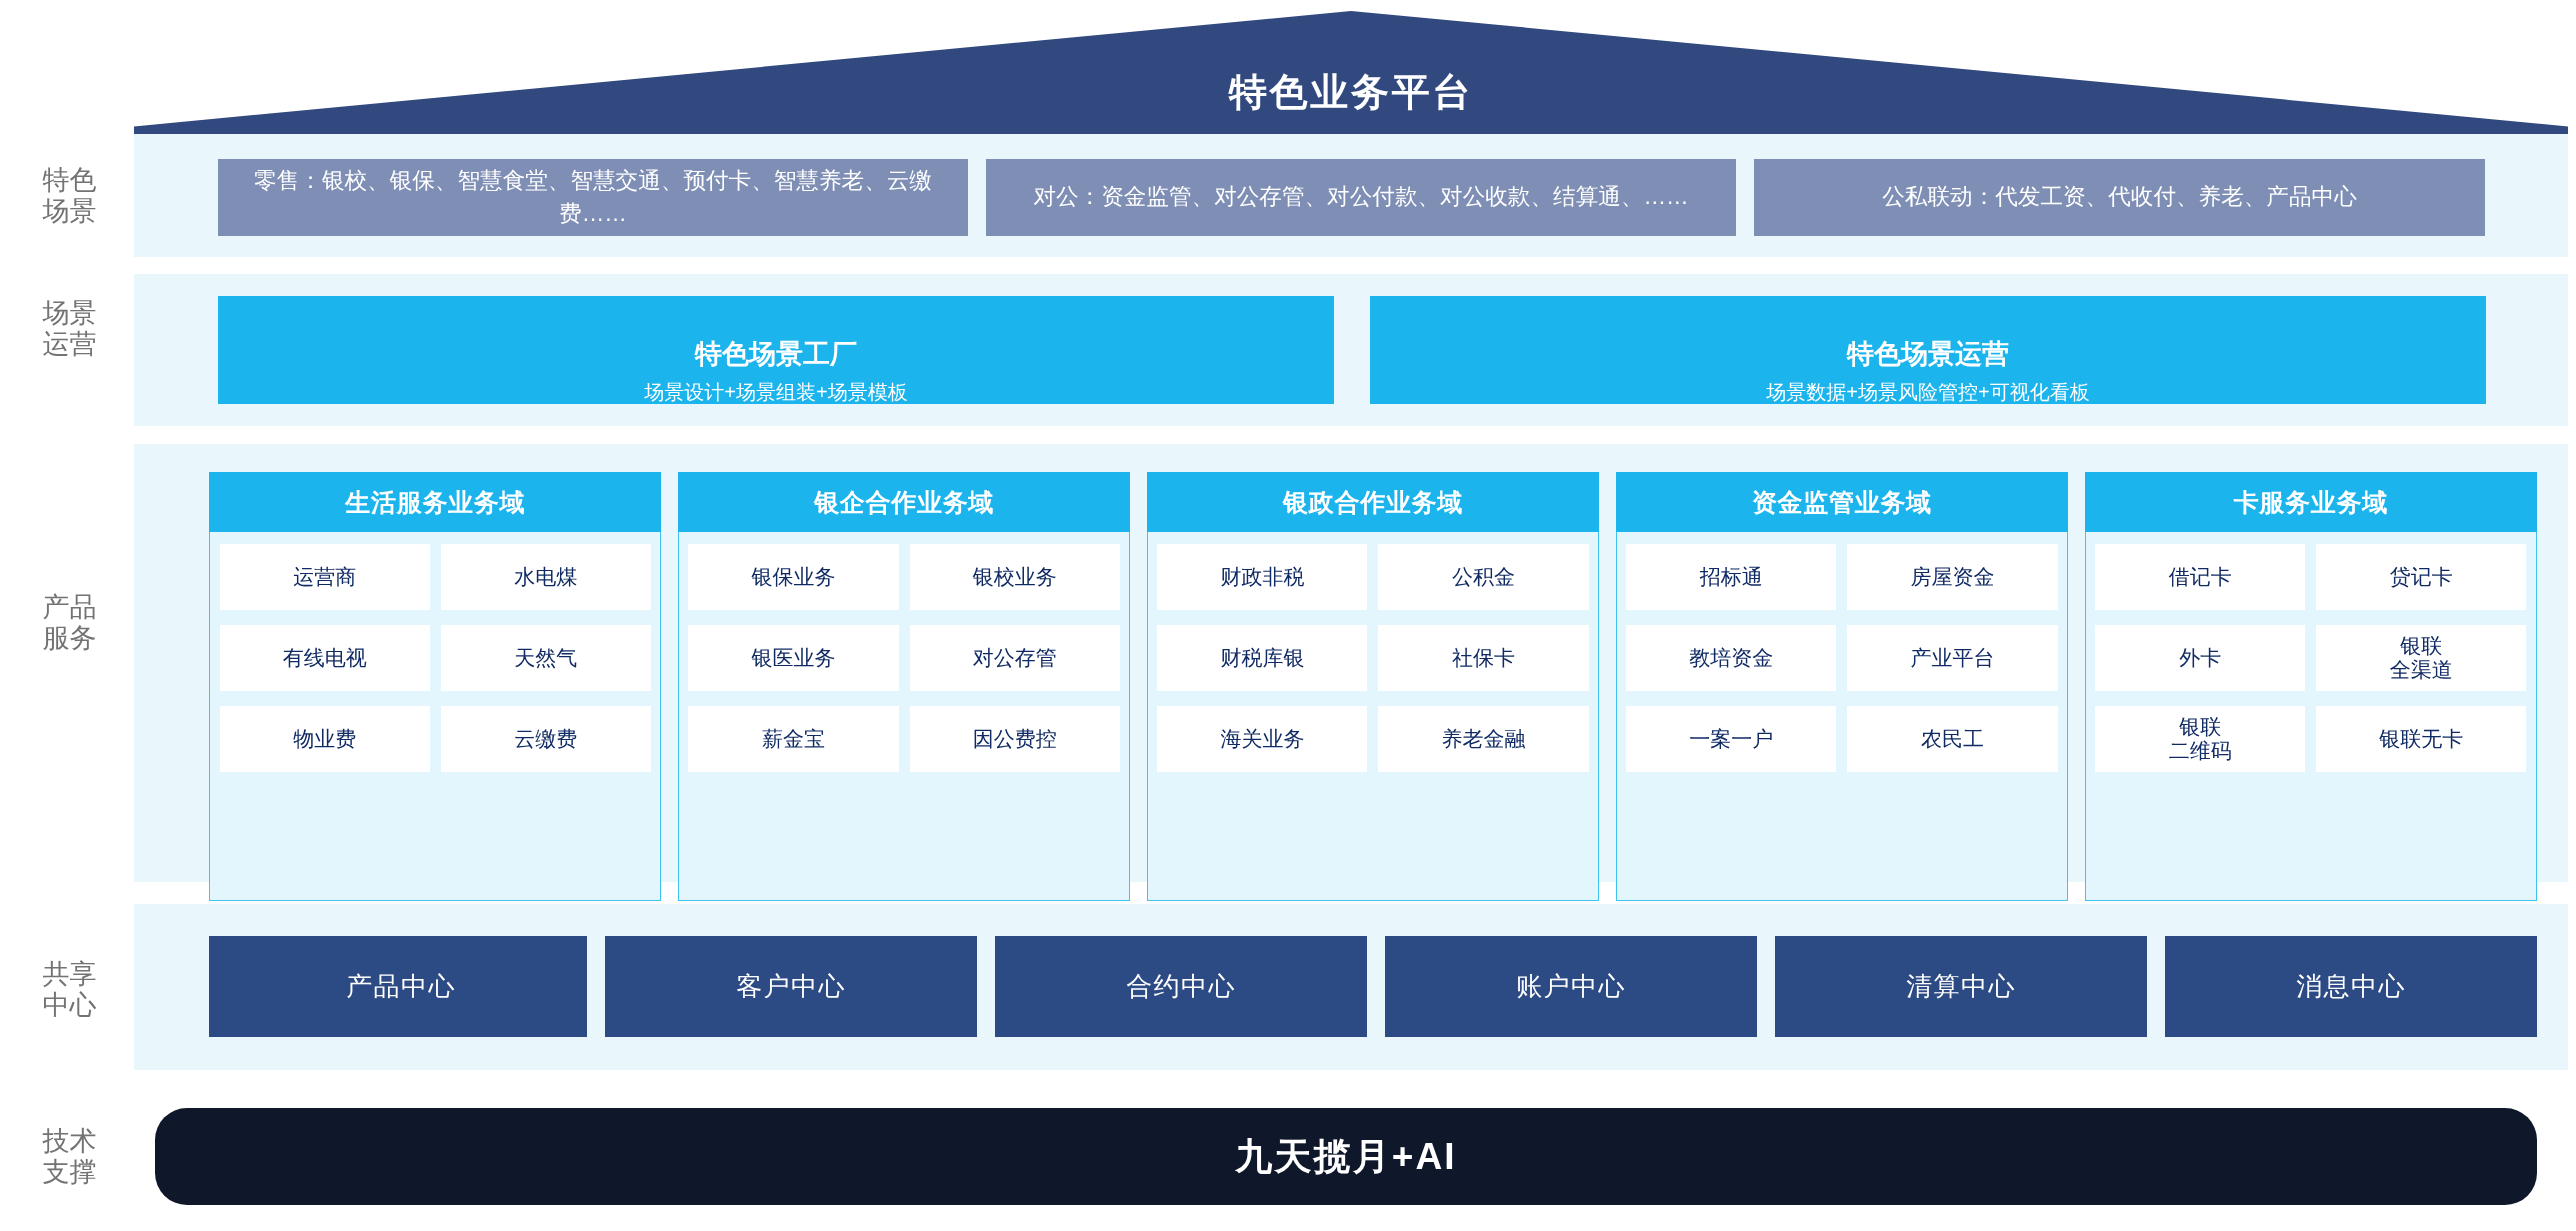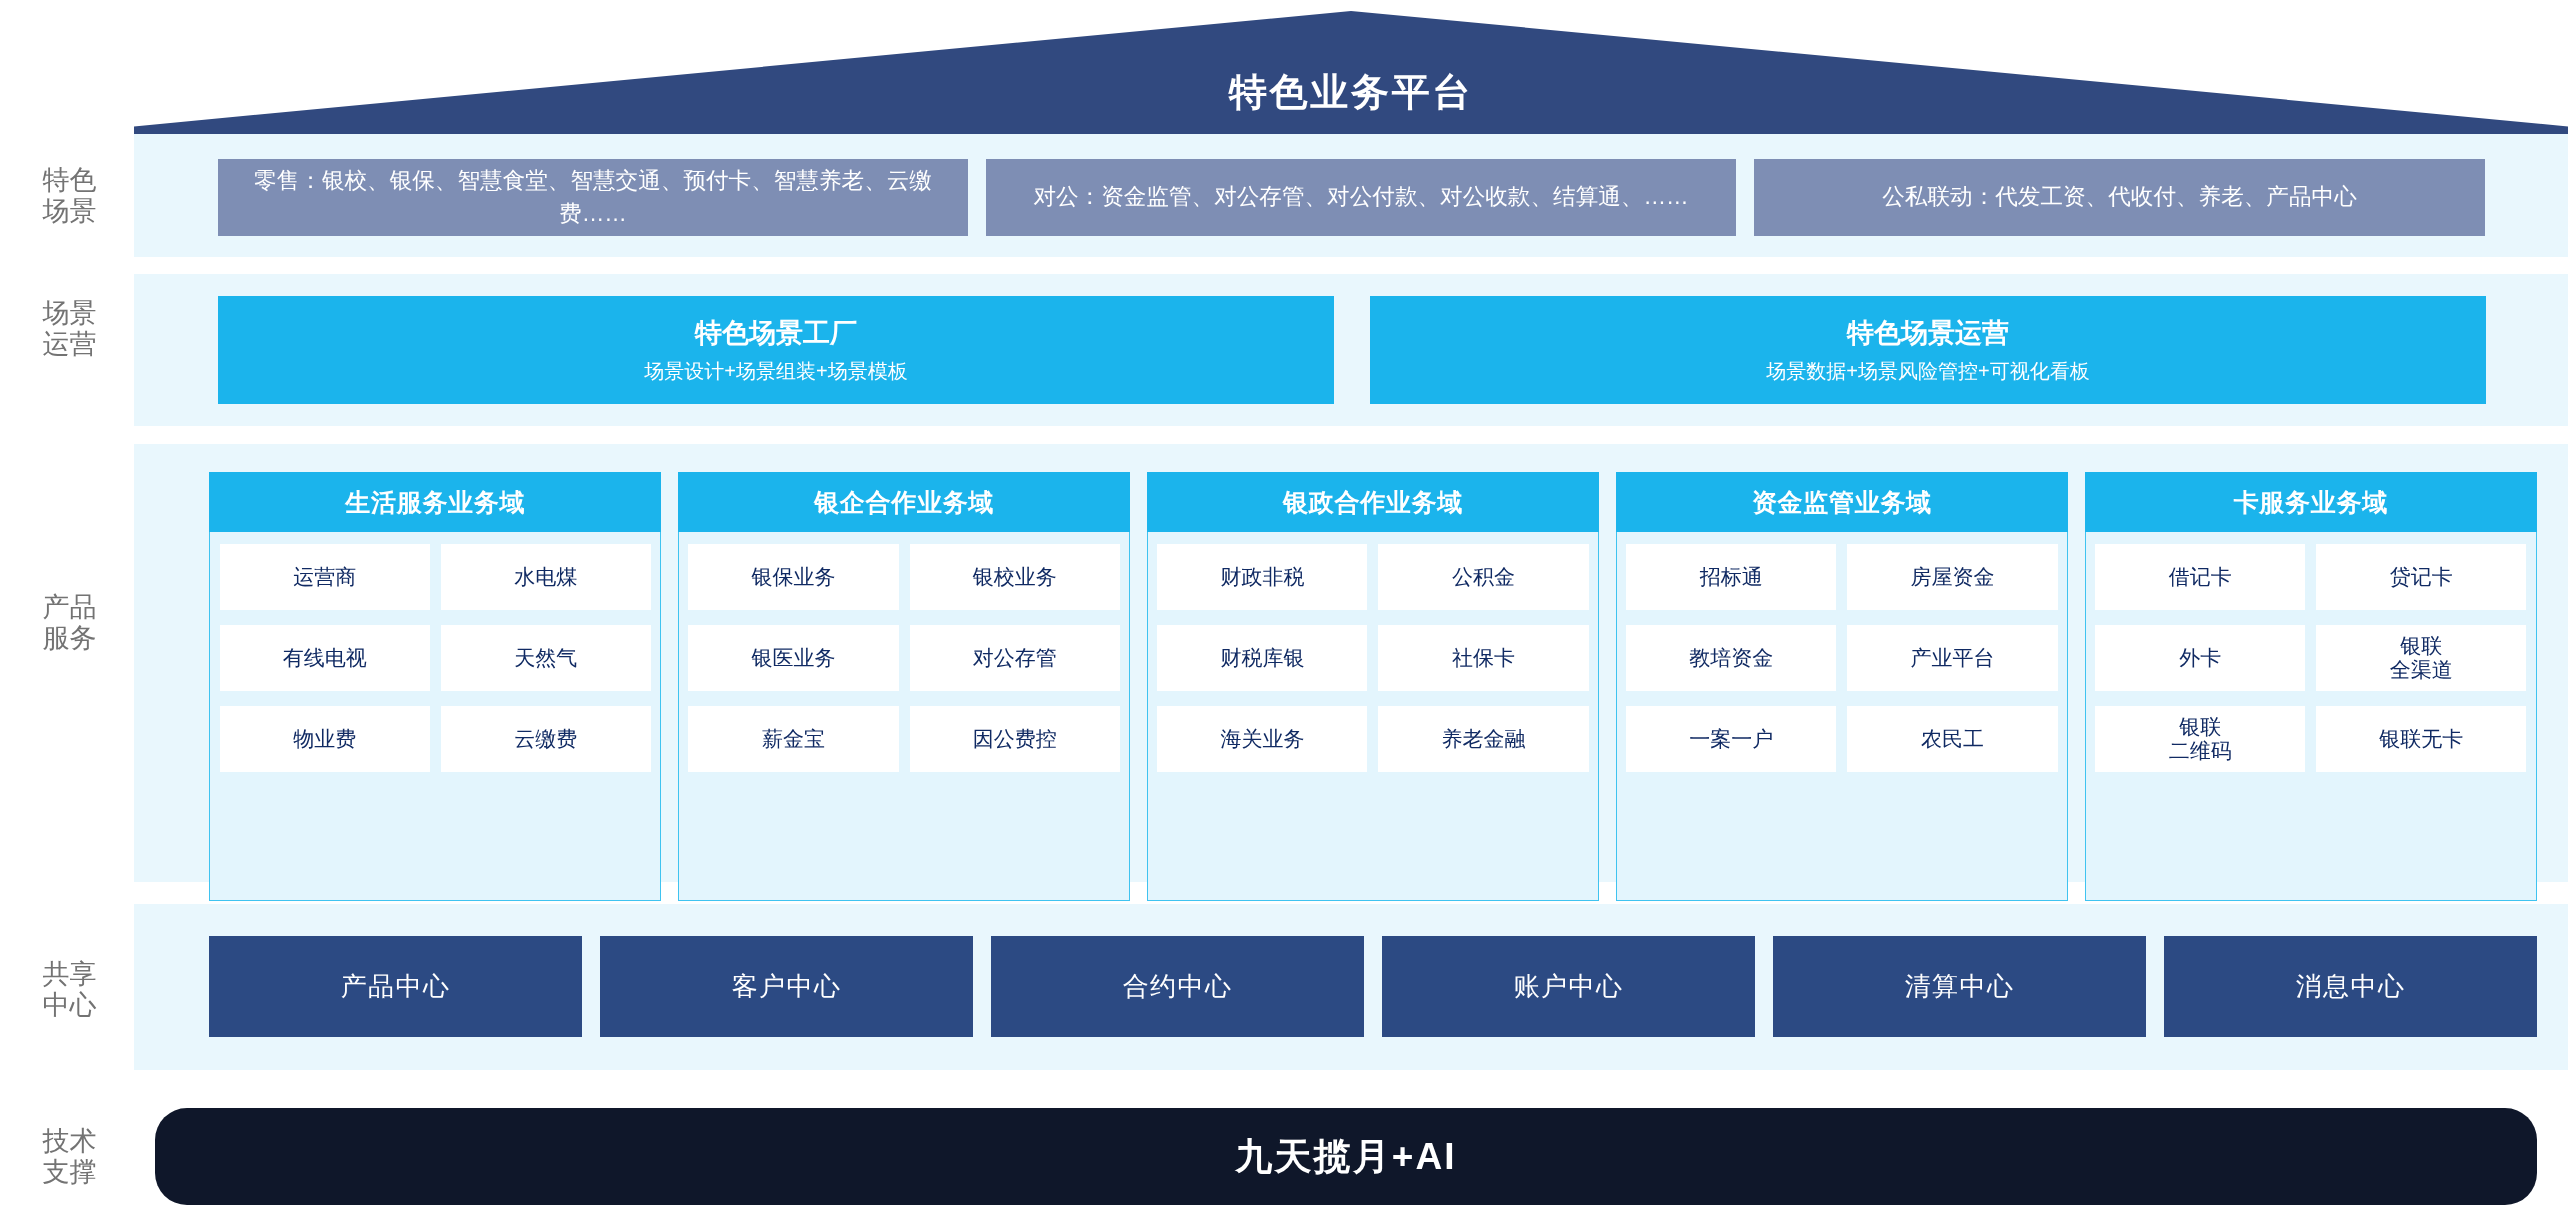--- a/index.html
+++ b/index.html
@@ -41,21 +41,21 @@
     background: #7e8eb4; color: #ffffff;
     display: flex; align-items: center; justify-content: center;
     text-align: center; padding: 6.8px 18px;
     font-size: 22.6px; line-height: 1.42; font-weight: normal;
   }
 
   
   .op-row { position: absolute; display: flex; gap: 36px; }
   .op-box {
     background: #1bb4ec; color: #ffffff;
-    display: flex; flex-direction: column; align-items: center; justify-content: center;
+    display: flex; flex-direction: column; align-items: center; justify-content: flex-end;
     text-align: center;
   }
   .op-title { font-size: 27px; font-weight: bold; line-height: 1.2; margin-bottom: 9.6px; }
   .op-sub { font-size: 20px; font-weight: normal; line-height: 1.2; }
 
   
   .prod-row { position: absolute; display: flex; gap: 16.4px; }
   .prod-col { display: flex; flex-direction: column; width: 100%; }
   .prod-head {
     background: #1bb4ec; color: #ffffff;
@@ -214,21 +214,21 @@
     </div>
 
   </div>
 
   <div class="rowlabel" style="top:935px;height:110px;">
     <span>共享</span>
     <span>中心</span>
   </div>
   <div class="band" style="left:134px;top:904px;width:2434px;height:166px;"></div>
   <div class="center-row" style="left:209px;top:936px;width:2328px;height:101px;">
-    <div class="center-box" style="flex:1;">产品中心</div>
+    <div class="center-box" style="flex:1;padding-left:6px;">产品中心</div>
     <div class="center-box" style="flex:1;">客户中心</div>
     <div class="center-box" style="flex:1;">合约中心</div>
     <div class="center-box" style="flex:1;">账户中心</div>
     <div class="center-box" style="flex:1;">清算中心</div>
     <div class="center-box" style="flex:1;">消息中心</div>
   </div>
 
   <div class="rowlabel" style="top:1102px;height:110px;">
     <span>技术</span>
     <span>支撑</span>

